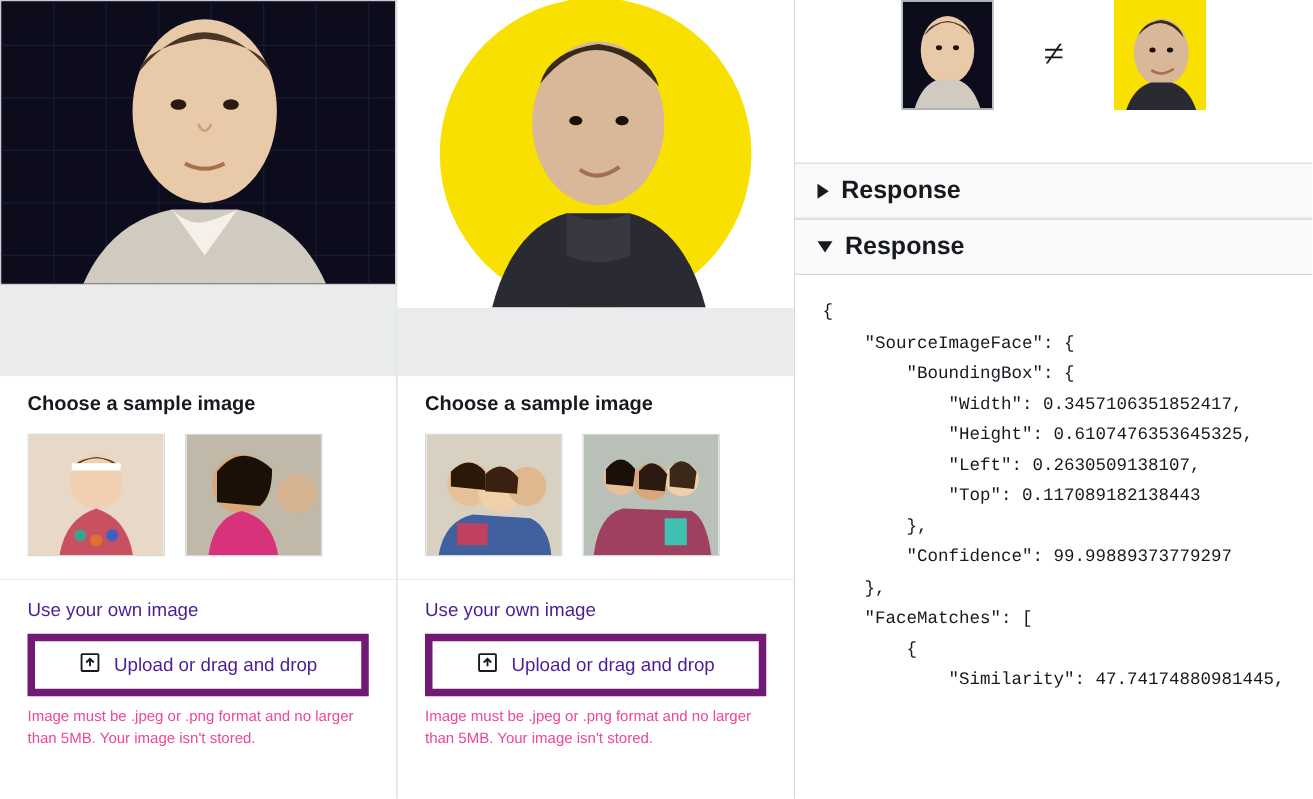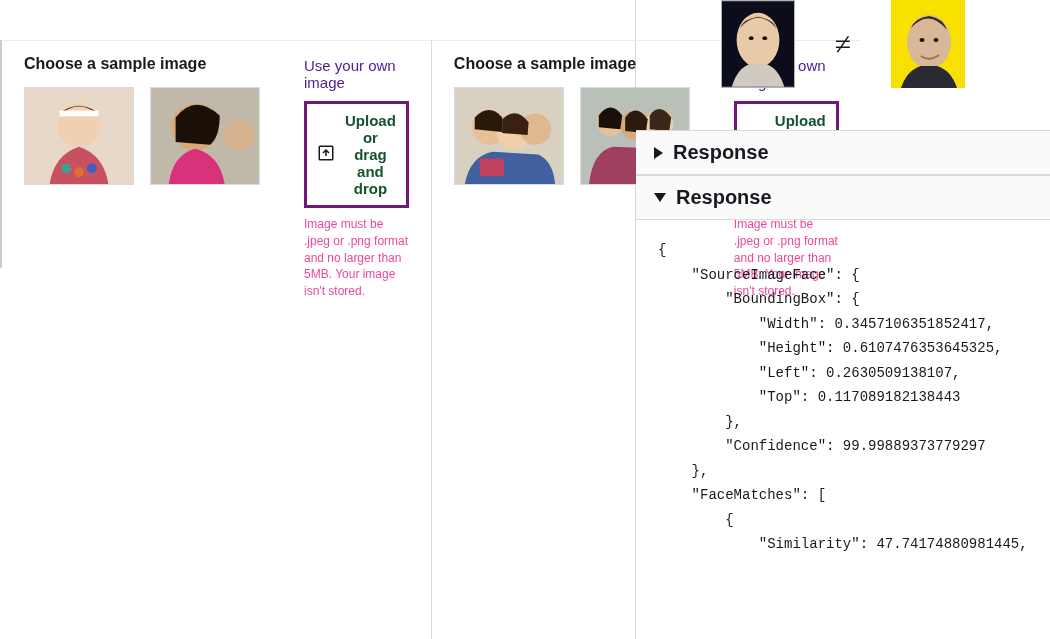--- a/index.html
+++ b/index.html
@@ -1,30 +1,30 @@
 <!DOCTYPE html>
 <html><head>
   <meta charset="utf-8">
   <style>
     * { box-sizing: border-box; margin: 0; padding: 0; }
     body { font-family: "Amazon Ember", "Helvetica Neue", Arial, sans-serif; font-size: 14px; color: #16191f; background: #fff; width: 1050px; height: 639px; overflow: hidden; display: flex; }
     .left-pane { width: 636px; display: flex; border-right: 1px solid #d5dbdb; }
-    .col { flex: 1; display: flex; border-right: 1px solid #d5dbdb; margin-top: 40px; }
+    .col { flex: 1; display: flex; flex-direction: column; border-right: 1px solid #d5dbdb; }
     .col:last-child { border-right: none; }
     .image-slot { height: 228px; background: linear-gradient(180deg, #0a0a1a 0%, #1a1a2a 100%); display: flex; align-items: center; justify-content: center; overflow: hidden; position: relative; border: 1px solid #ccc; }
     .image-slot svg { width: 100%; height: 100%; }
     .gray-band { height: 72px; background: #e9ebed; }
     .sample-section { padding: 14px 22px 18px 22px; border-top: 1px solid #eaeded; }
     .sample-heading { font-size: 16px; font-weight: 700; margin-bottom: 14px; }
     .thumbs { display: flex; gap: 16px; }
     .thumb { width: 110px; height: 98px; border: 1px solid #d5dbdb; overflow: hidden; cursor: pointer; }
     .thumb svg { width: 100%; height: 100%; display: block; }
     .own-section { padding: 16px 22px 12px 22px; border-top: 1px solid #eaeded; }
     .own-heading { font-size: 15px; font-weight: 400; margin-bottom: 10px; color: #4c1d95; }
-    .upload-btn { width: 100%; border: 3px solid #701a75; background: #fff; padding: 8px 10px; display: flex; align-items: center; justify-content: center; gap: 10px; cursor: pointer; font-size: 15px; font-weight: 700; color: #14532d; }
+    .upload-btn { width: 100%; border: 6px solid #701a75; background: #fff; padding: 8px 10px; display: flex; align-items: center; justify-content: center; gap: 10px; cursor: pointer; font-size: 15px; font-weight: 400; color: #4c1d95; }
     .upload-btn svg { width: 18px; height: 18px; }
     .help-text { font-size: 12px; color: #ec4899; margin-top: 8px; line-height: 1.4; }
     .right-pane { flex: 1; display: flex; flex-direction: column; }
     .compare-row { display: flex; align-items: center; justify-content: center; gap: 40px; padding: 0 20px 18px 20px; }
     .compare-thumb { width: 74px; height: 88px; border: 1px solid #aab7b8; overflow: hidden; }
     .compare-thumb svg { width: 100%; height: 100%; display: block; }
     .neq { font-size: 30px; font-family: "Times New Roman", serif; }
     .panel-header { background: #fafafa; border-top: 1px solid #d5dbdb; border-bottom: 1px solid #d5dbdb; padding: 10px 18px; display: flex; align-items: center; gap: 10px; cursor: pointer; }
     .panel-title { font-size: 20px; font-weight: 700; }
     .caret { width: 0; height: 0; display: inline-block; }

